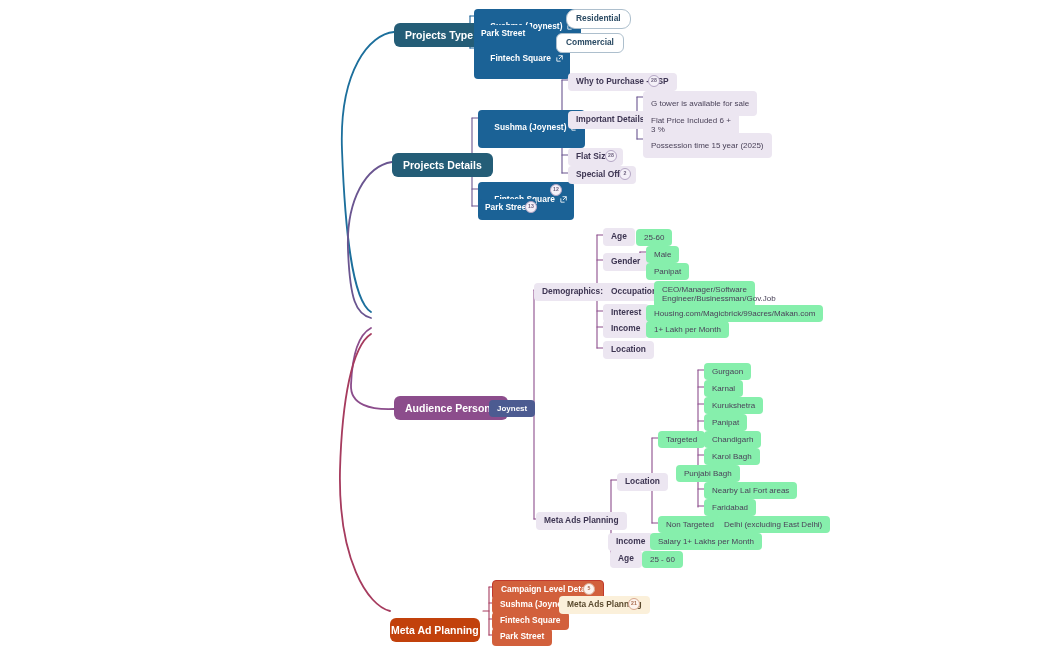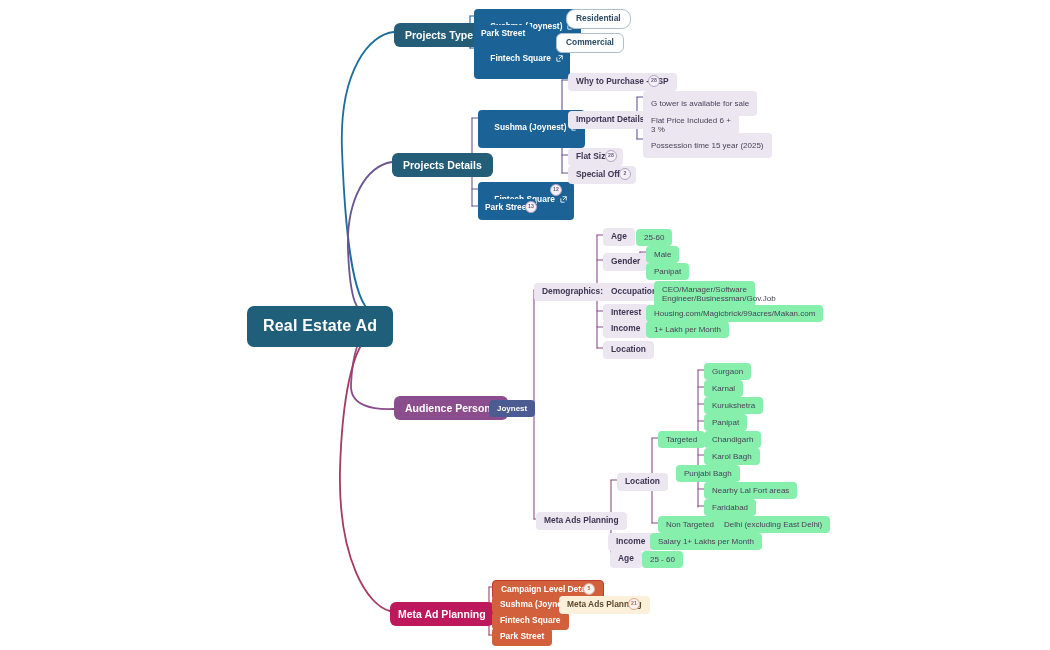--- a/index.html
+++ b/index.html
@@ -16,21 +16,21 @@
 
   
   .root{
     background:#205f7a;color:#ffffff;border-radius:7px;
     font-size:16px;font-weight:700;letter-spacing:.2px;
     padding:11px 16px;
   }
   
   .b-teal{background:#245d77;color:#fff;border-radius:6px;font-size:10.5px;font-weight:700;padding:6px 11px;}
   .b-purple{background:#8c4d8c;color:#fff;border-radius:6px;font-size:10.5px;font-weight:700;padding:6px 11px;}
-  .b-maroon{background:#be185d;color:#fff;border-radius:6px;font-size:10.5px;font-weight:700;padding:6px 8px;}
+  .b-maroon{background:#c2410c;color:#fff;border-radius:6px;font-size:10.5px;font-weight:700;padding:6px 1px;margin-top:16px;}
 
   
   .p-blue{background:#1b6296;color:#fff;border-radius:4px;font-size:8.4px;font-weight:700;padding:3.5px 7px;}
   .p-blue .ext{margin-left:5px;display:inline-block;vertical-align:-1px;}
 
   
   .p-outline{background:#fff;border:1px solid #adbfcd;color:#2a4a63;border-radius:6px;font-size:8.4px;font-weight:600;padding:4px 9px;}
 
   
   .p-lav{background:#ece6f1;color:#3d3552;border-radius:4px;font-size:8.4px;font-weight:700;padding:4px 8px;}
@@ -177,21 +177,20 @@
       <path d="M489 587 L 495 587"></path>
       <path d="M489 603 L 495 603"></path>
       <path d="M489 619 L 495 619"></path>
       <path d="M489 635 L 495 635"></path>
     </g>
     <g fill="none" stroke="#d2a24c" stroke-width="1.1" stroke-linecap="round">
       <path d="M548 603 L 559 603"></path>
     </g>
   </svg>
 
-  <div class="node root" style="left:247px;top:306px;">Real Estate Ad</div>
 
   <div class="node b-teal" style="left:394px;top:23px;">Projects Type</div>
 
   <div class="node p-blue" style="left:474px;top:9px;">
     <span>Sushma (Joynest)</span><span class="ext"><svg width="7" height="7" viewBox="0 0 10 10">
           <path d="M3.6 1h5.4v5.4" fill="none" stroke="#ffffff" stroke-width="1.2"></path>
           <path d="M9 1L4.2 5.8" stroke="#ffffff" stroke-width="1.2"></path>
           <path d="M6.6 8.8H1.2V3.4" fill="none" stroke="#ffffff" stroke-width="1.2"></path>
         </svg></span>
   </div>

